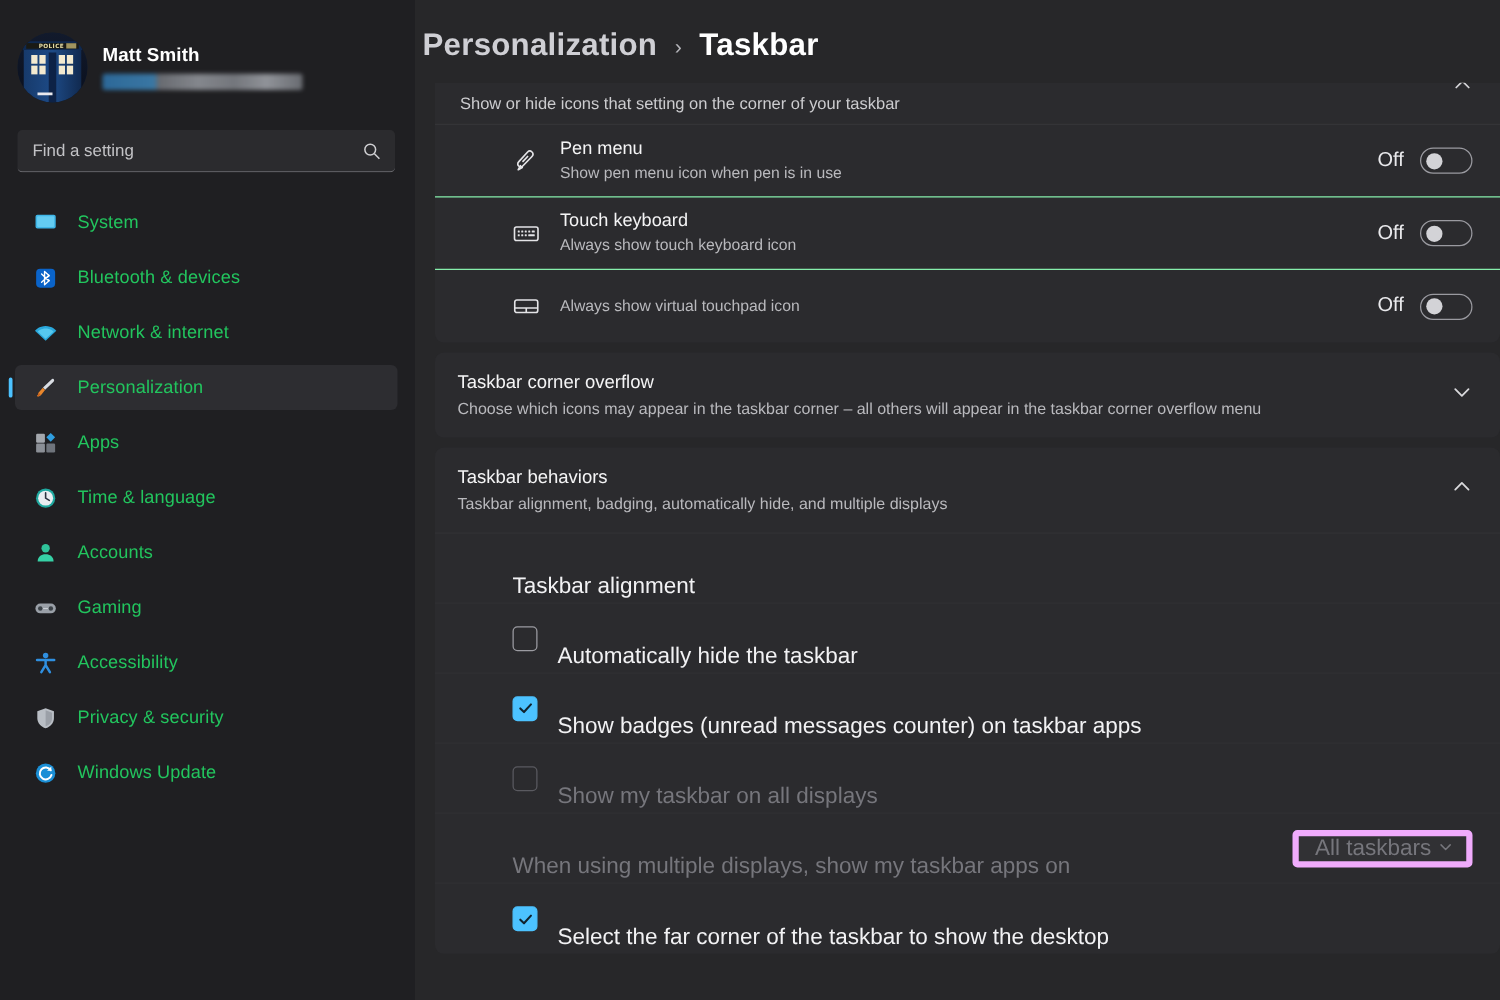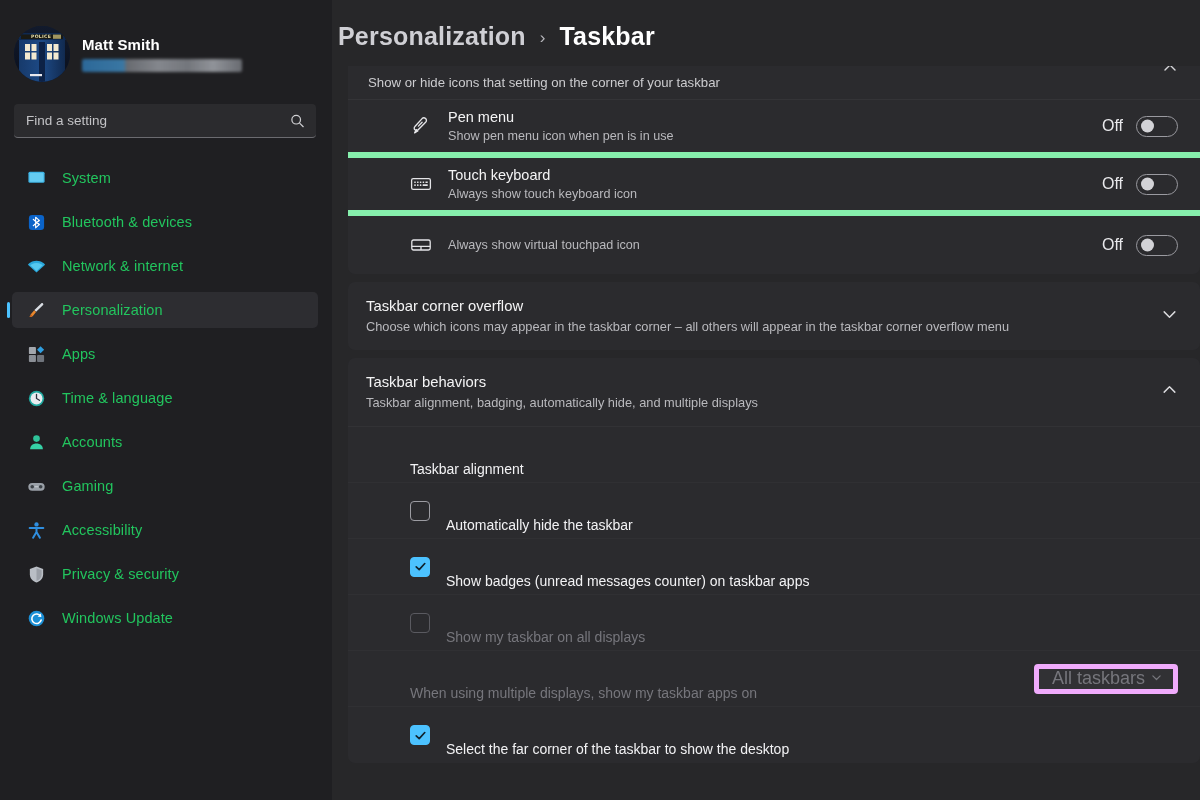--- a/index.html
+++ b/index.html
@@ -145,21 +145,21 @@
   }
   .chev-cut {
     position: absolute; right: 22px; top: -6px;
     color: #d5d5d8;
   }
 
   .row {
     display: flex; align-items: center;
     min-height: 58px;
     padding: 0 22px 0 60px;
-    border-bottom: 6px solid #86efac;
+    border-bottom: 1px solid #86efac;
   }
   .row:last-child { border-bottom: 0; }
   .row .ico {
     width: 26px; height: 26px; flex: 0 0 26px;
     margin-right: 14px;
     display: flex; align-items: center; justify-content: center;
     color: #e4e4e7;
   }
   .row .txt { flex: 1; }
   .row .title { color: #f4f4f5; font-size: 14.5px; line-height: 19px; }
@@ -198,21 +198,21 @@
   }
 
   .opt-row {
     display: flex; align-items: center;
     min-height: 56px;
     padding: 0 22px 0 62px;
     border-bottom: 1px solid #303033;
     position: relative;
   }
   .opt-row:last-child { border-bottom: 0; }
-  .opt-label { color: #f2f2f4; font-size: 14px; margin-top: 28px; }
+  .opt-label { color: #f2f2f4; font-size: 18px; margin-top: 28px; }
   .opt-label.dim { color: #76767c; }
 
   .cb {
     width: 20px; height: 20px; flex: 0 0 20px;
     border-radius: 4px;
     margin-right: 16px;
     border: 1.3px solid #9c9ca2;
     background: transparent;
     display: flex; align-items: center; justify-content: center;
   }

